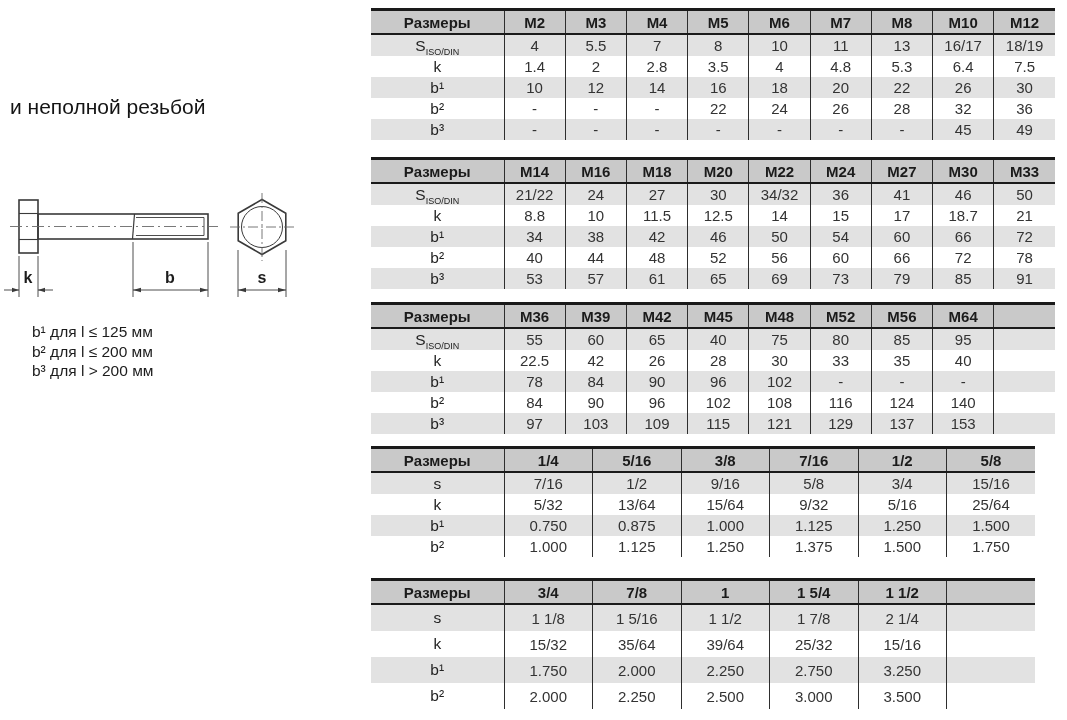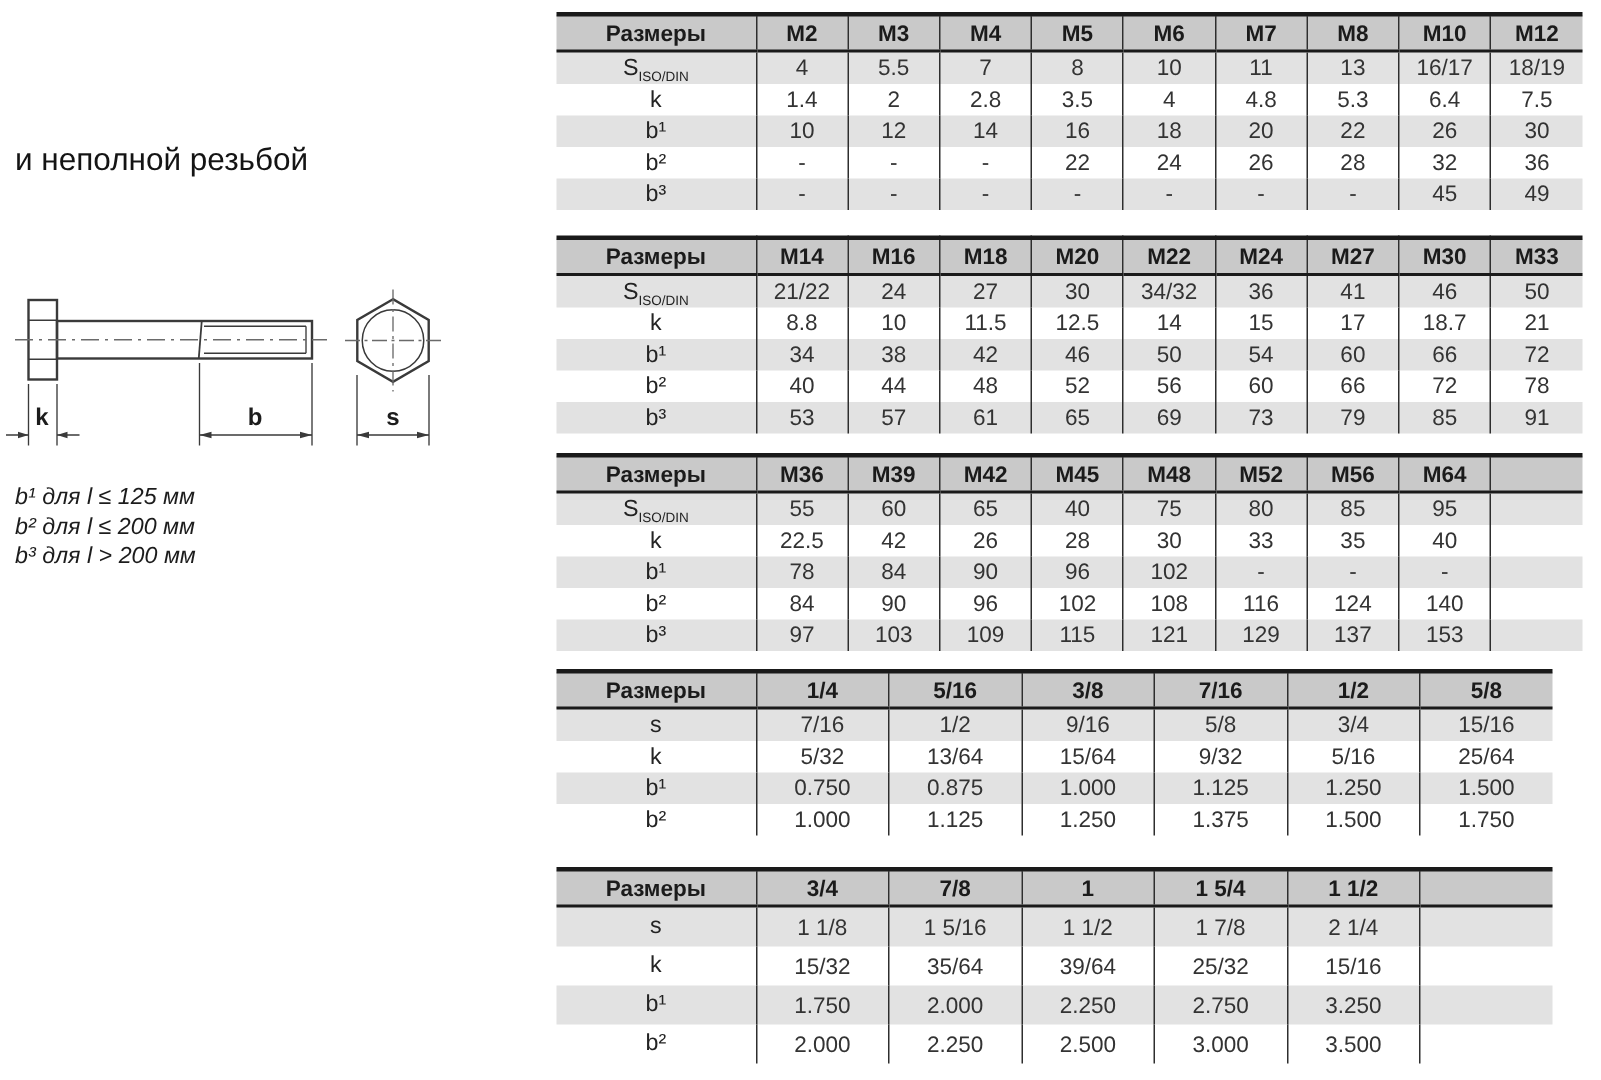--- a/index.html
+++ b/index.html
@@ -7,21 +7,21 @@
     width:1067px;height:720px;position:relative;background:#ffffff;
     font-family:"Liberation Sans",sans-serif;color:#2d2d2d;overflow:hidden;
   }
   [data-name="title-block"]{position:absolute;left:10px;top:8px;width:355px;}
   .title-line{
     font-weight:bold;font-size:26px;line-height:31px;color:#0d0d0d;
     letter-spacing:-0.8px;white-space:nowrap;
   }
   .subtitle-block{position:absolute;left:10px;top:93px;width:355px;}
   .subtitle-line{font-size:21px;line-height:28px;color:#141414;white-space:nowrap;}
-  .notes-block{position:absolute;left:10px;top:322px;font-style:italic;}
+  .notes-block{position:absolute;left:32px;top:322px;}
   .note-line{font-size:15.5px;line-height:19.5px;color:#1c1c1c;white-space:nowrap;}
 
   .tbl-host{position:absolute;}
   table.dim-table{
     border-collapse:collapse;table-layout:fixed;
     border-top:3px solid var(--border,#1a1a1a);
   }
   table.dim-table th{
     background:var(--header-bg,#c9c9c9);
     border-bottom:2.5px solid var(--border,#1a1a1a);

